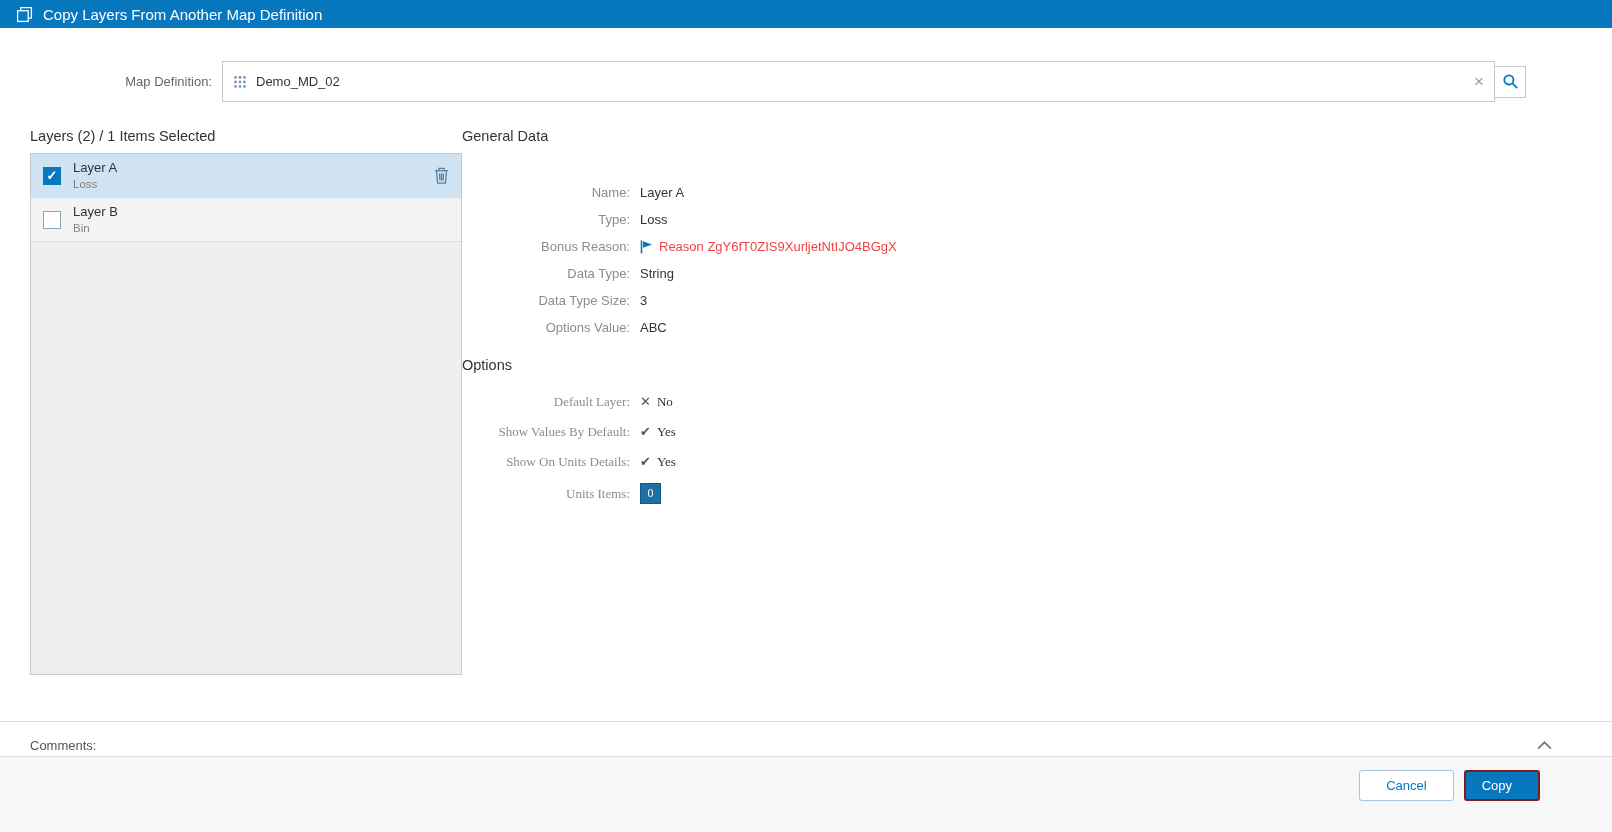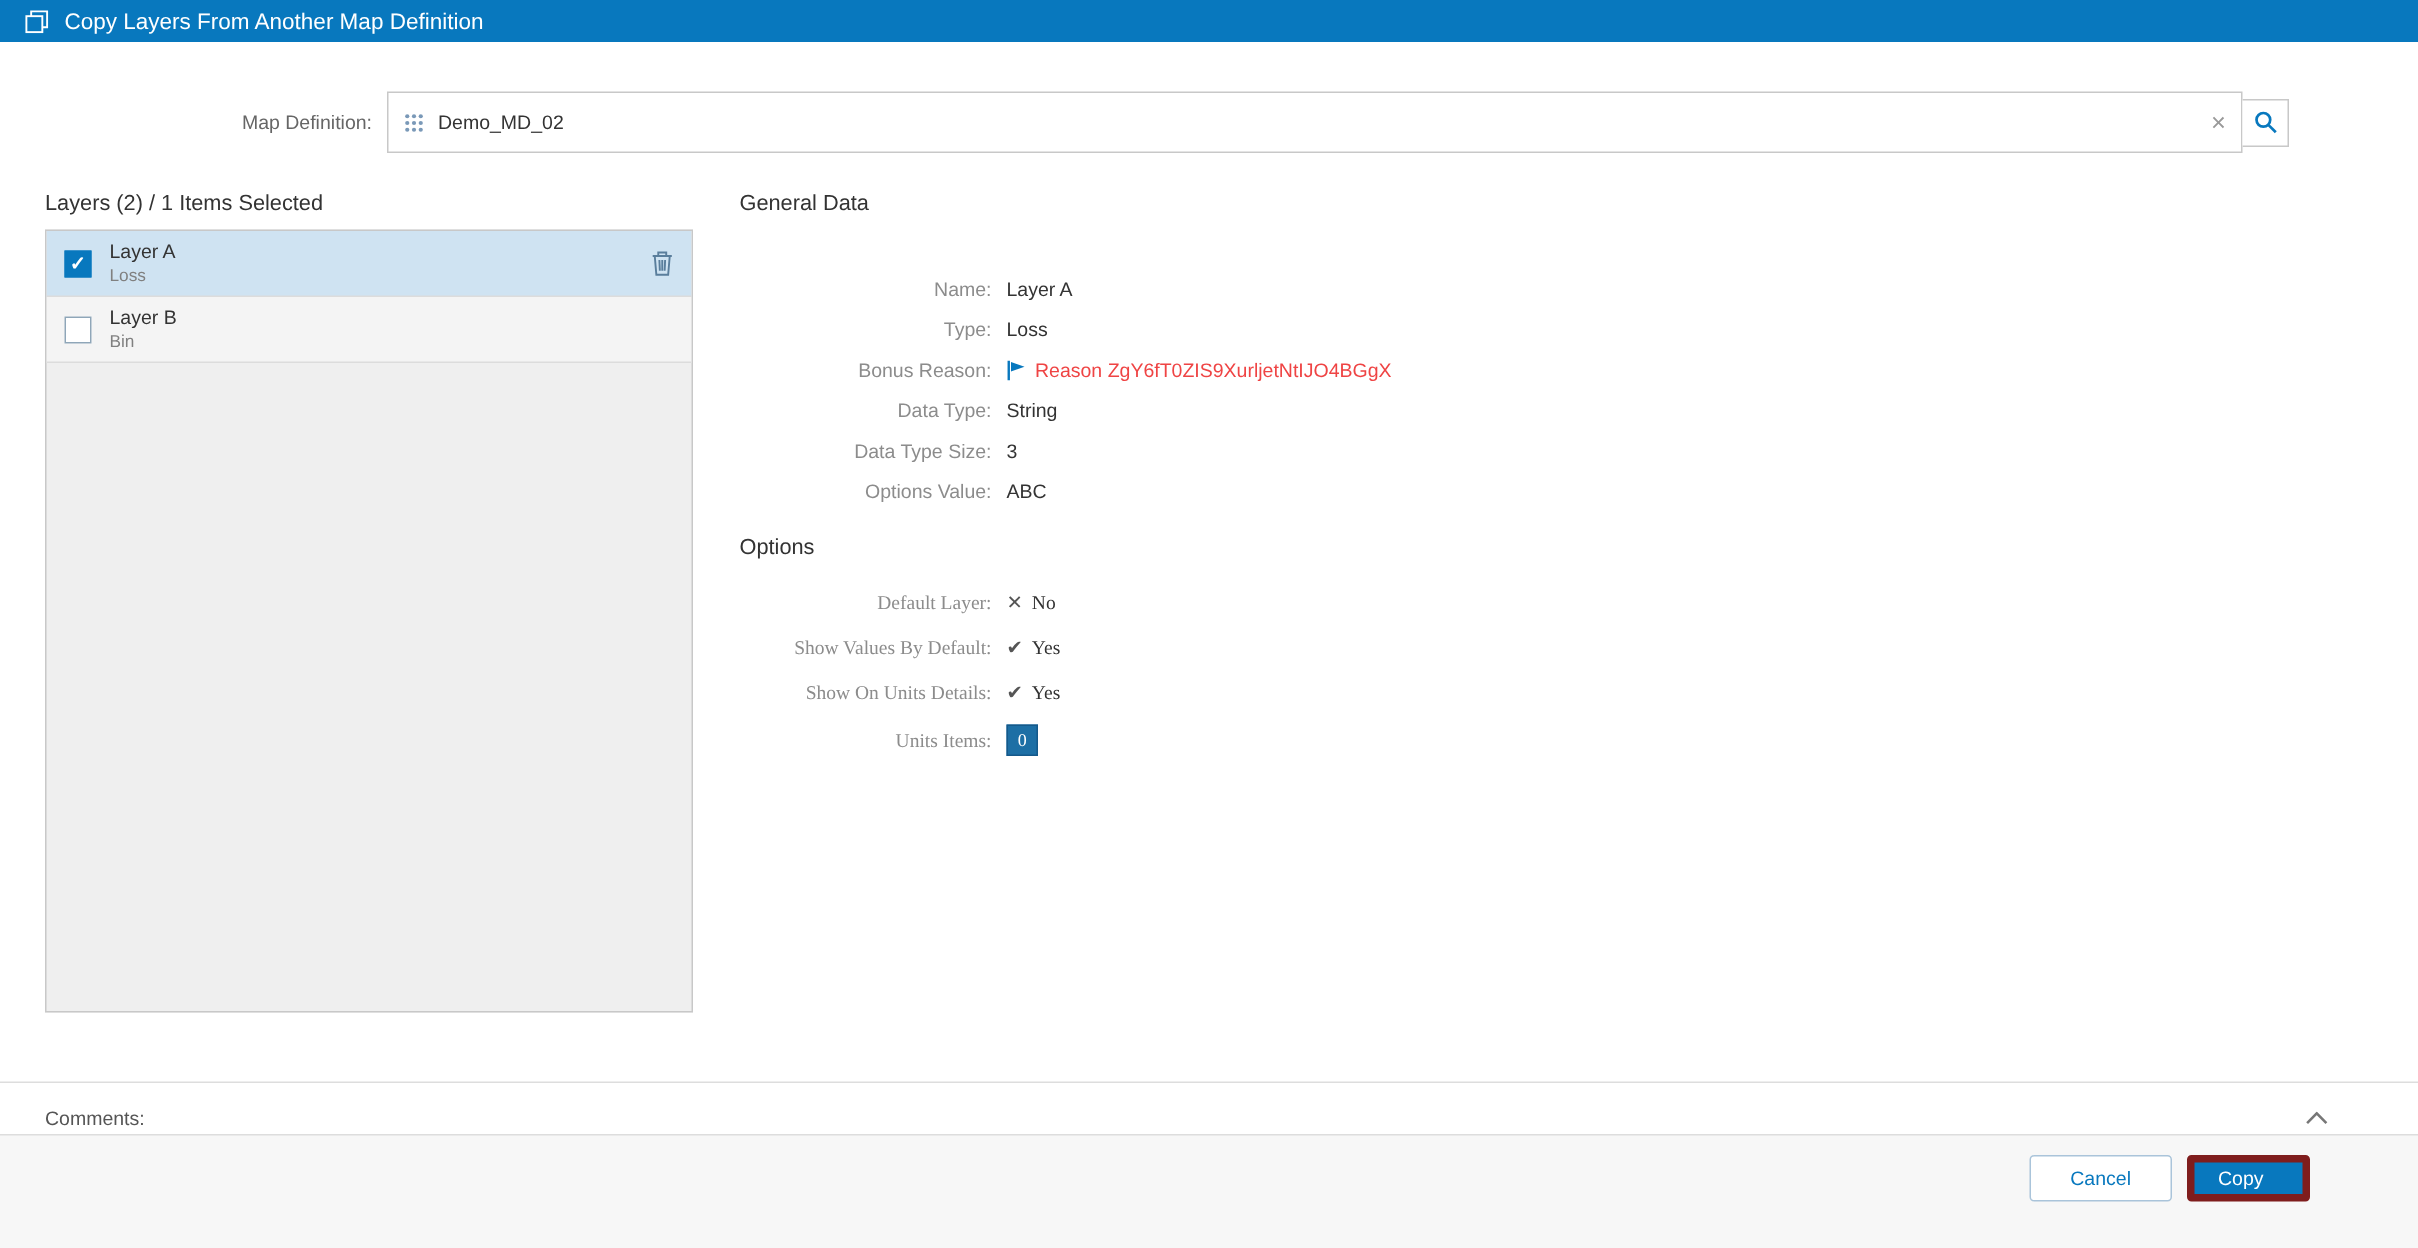--- a/index.html
+++ b/index.html
@@ -22,21 +22,20 @@
     gap: 10px;
     font-size: 15px;
   }
 
   
   .mapdef-row {
     margin-top: 33px;
     display: flex;
     align-items: center;
     padding-right: 86px;
-    margin-left: 36px;
   }
   .mapdef-label {
     width: 222px;
     text-align: right;
     padding-right: 10px;
     color: #666;
     font-size: 13px;
     flex: none;
   }
   .mapdef-input {
@@ -111,21 +110,21 @@
     border-color: #0878BE;
     color: #fff;
     font-size: 13px;
     font-weight: bold;
   }
   .layer-texts { display: flex; flex-direction: column; line-height: 1.35; }
   .layer-name { font-size: 13px; color: #333; }
   .layer-type { font-size: 11.5px; color: #808080; }
   .trash { margin-left: auto; cursor: pointer; display: flex; }
 
-  .right-panel { margin-left: 31px; flex: 1; }
+  .right-panel { flex: 1; }
   .section-header { font-size: 14.5px; color: #333; }
   .fields { margin-top: 40px; }
   .field-row {
     display: flex;
     align-items: center;
     font-size: 13px;
     margin-bottom: 9px;
     line-height: 18px;
     min-height: 18px;
   }
@@ -195,21 +194,21 @@
     padding: 0 26px;
     cursor: pointer;
   }
   .btn-cancel {
     background: #fff;
     border: 1px solid #aac4da;
     color: #0878BE;
   }
   .btn-copy {
     background: #0878BE;
-    border: 5px solid #7f1d1d;
+    border: 2px solid #7f1d1d;
     color: #fff;
     padding-left: 16px;
   }
 </style>
 </head>
 <body>
 
 <div class="titlebar">
   <span style="display:flex;">
     <svg width="17" height="17" viewBox="0 0 16 16">

